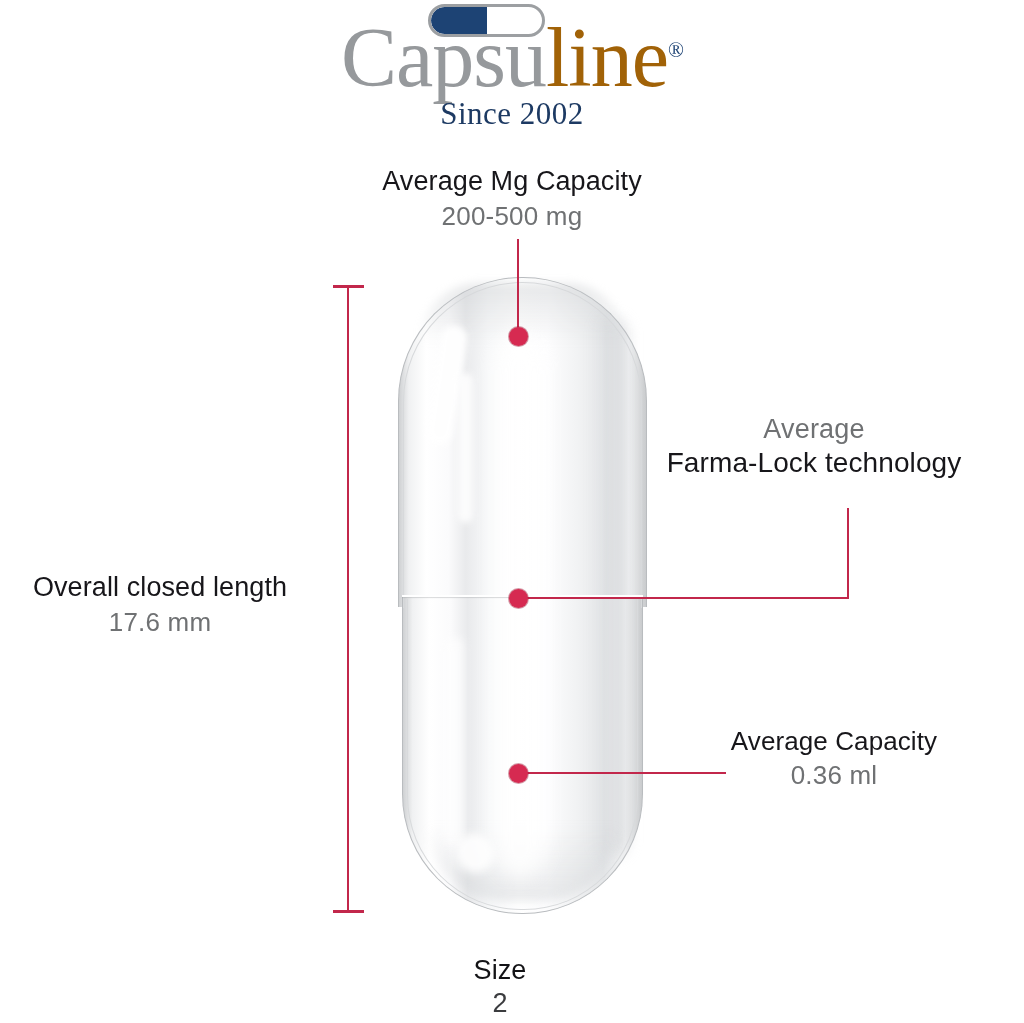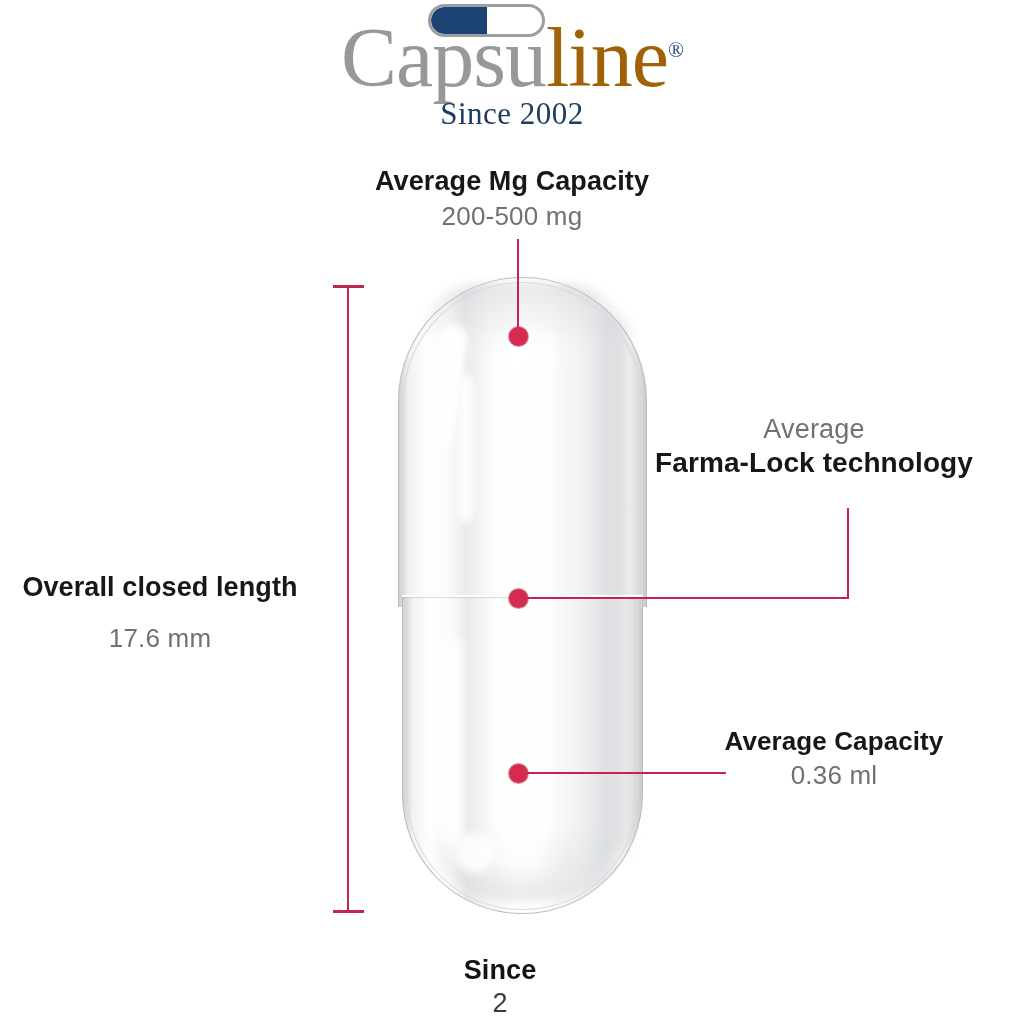--- a/index.html
+++ b/index.html
@@ -230,21 +230,21 @@
   #dot-volume     { left: 509px; top: 764px; }
 
   
   #dim-bracket-stem { left: 347px; top: 285px; width: 2px; height: 628px; }
   #dim-bracket-top  { left: 333px; top: 285px; width: 31px; height: 3px; }
   #dim-bracket-bot  { left: 333px; top: 910px; width: 31px; height: 3px; }
 
   
   .label-strong {
     font-size: 26px;
-    font-weight: bold;
+    font-weight: normal;
     color: #17161a;
     letter-spacing: 0.1px;
     white-space: nowrap;
   }
   .label-light {
     font-size: 26px;
     font-weight: normal;
     color: #6f7173;
     letter-spacing: 0.2px;
     white-space: nowrap;
@@ -276,21 +276,21 @@
   }
   #label-volume .label-light { margin-top: 3px; }
 
   #label-length {
     position: absolute;
     left: 0px; top: 572px;
     width: 320px;
     text-align: center;
   }
   #label-length .label-strong { font-size: 27px; }
-  #label-length .label-light { margin-top: 20px; }
+  #label-length .label-light { margin-top: 4px; }
 
   #label-size {
     position: absolute;
     left: 330px; top: 955px;
     width: 340px;
     text-align: center;
   }
   #label-size .label-strong { font-size: 27px; color: #131316; }
   #label-size .size-value {
     font-size: 27px;
@@ -360,17 +360,17 @@
   <div class="callout-line" id="dim-bracket-stem"></div>
   <div class="callout-line" id="dim-bracket-top"></div>
   <div class="callout-line" id="dim-bracket-bot"></div>
 
   <div id="label-length">
     <div class="label-strong">Overall closed length</div>
     <div class="label-light">17.6 mm</div>
   </div>
 
   <div id="label-size">
-    <div class="label-strong">Since</div>
+    <div class="label-strong">Size</div>
     <div class="size-value">2</div>
   </div>
 
 </div>
 
 </body></html>

